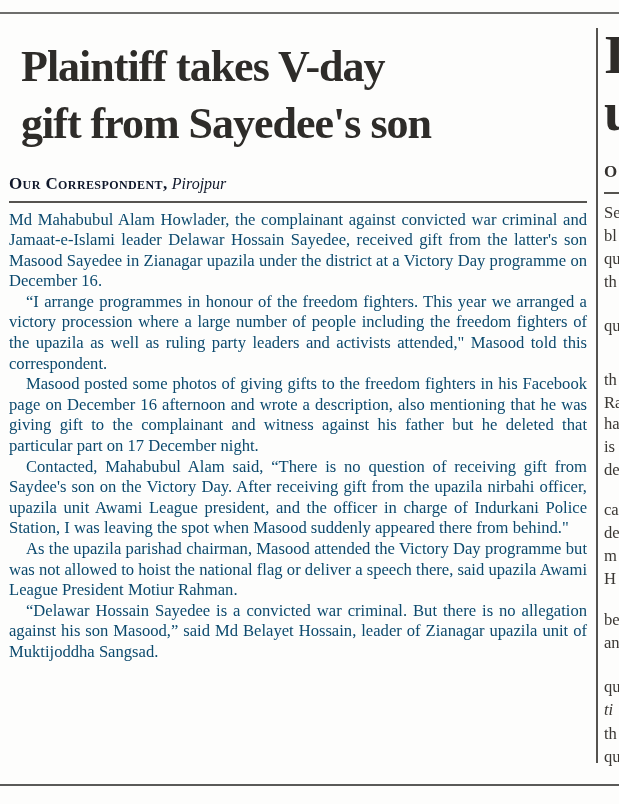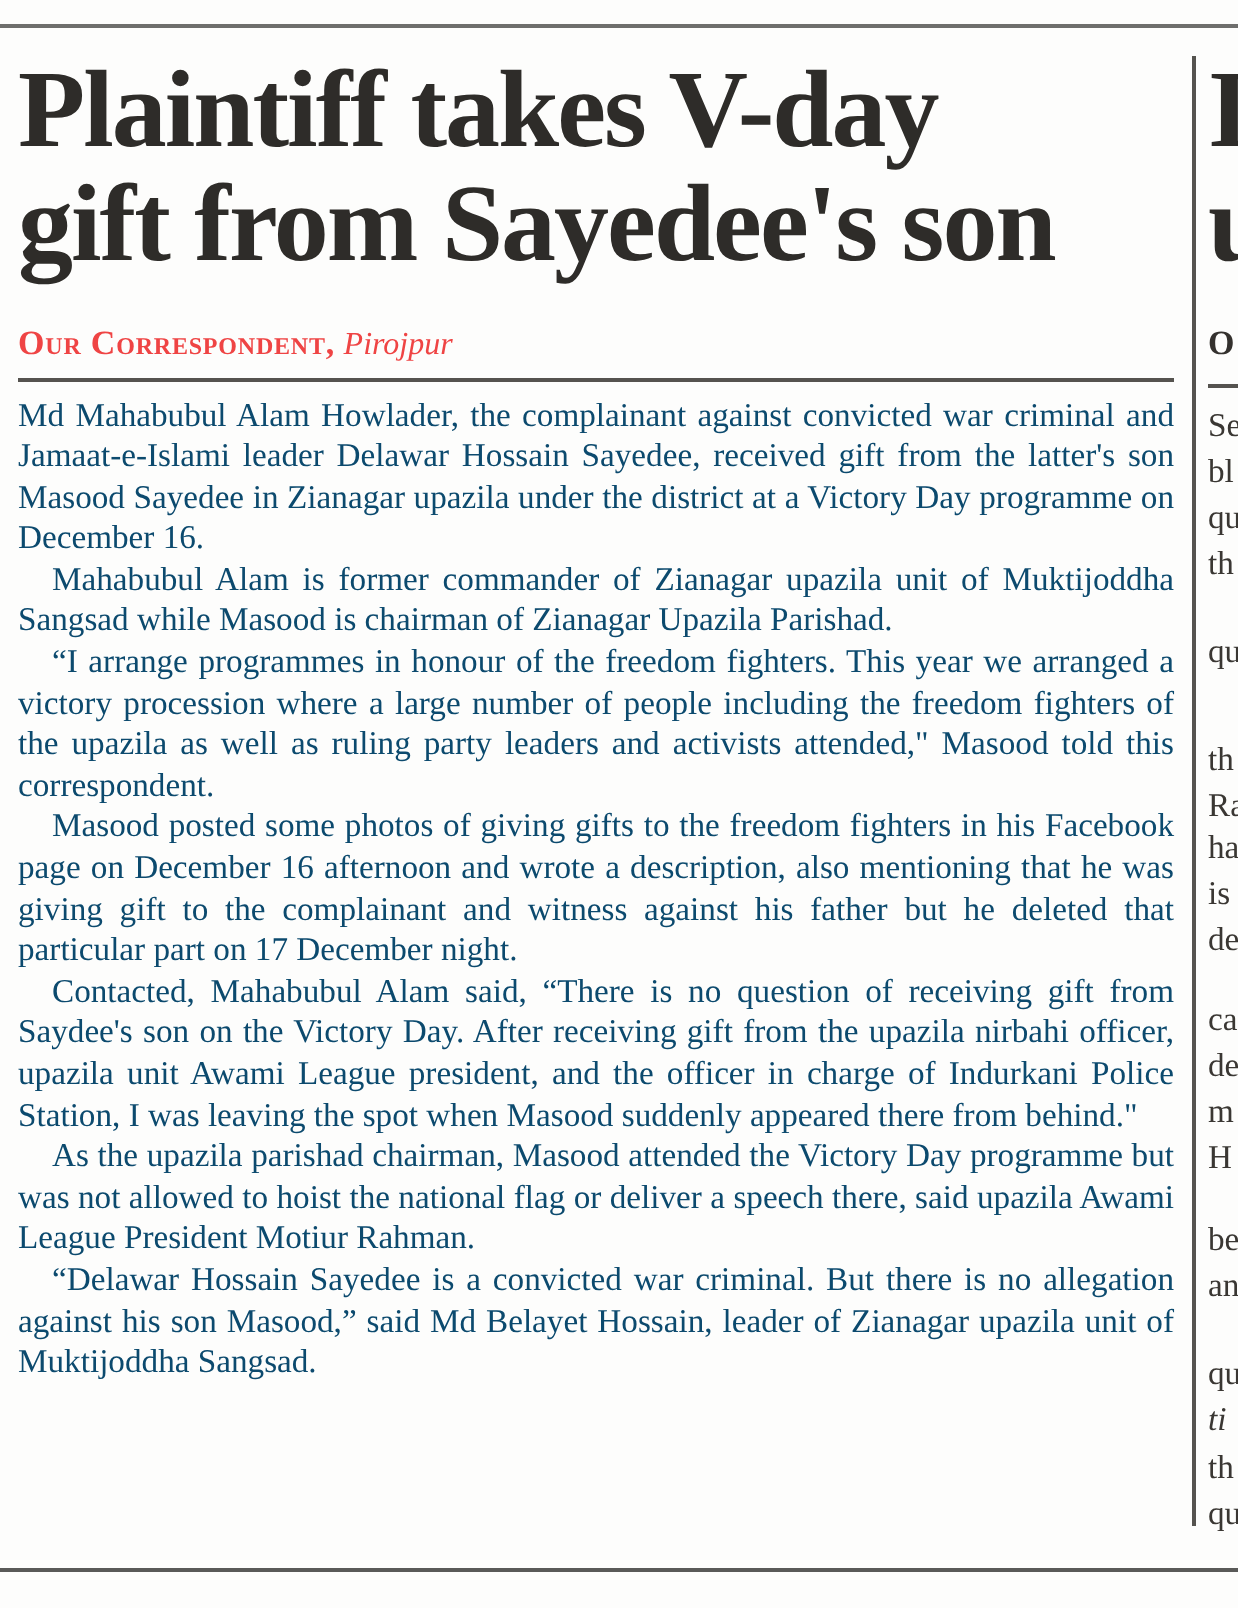--- a/index.html
+++ b/index.html
@@ -25,31 +25,31 @@
   .bottom-rule { top: 784px; left: 0; width: 619px; }
 
   
   .left-col {
     position: absolute;
     left: 9px;
     top: 26px;
     width: 578px;
   }
   .headline {
-    font-size: 55px;
+    font-size: 44px;
     line-height: 57px;
     font-weight: bold;
     letter-spacing: -1px;
     color: #2e2c29;
-    margin: 0;
+    margin: 12px;
   }
   .byline {
     margin-top: 22px;
     font-size: 17px;
-    color: #ef4444;
+    color: #0f172a;
     white-space: nowrap;
   }
   .byline-author {
     font-weight: bold;
     font-variant: small-caps;
     letter-spacing: 0.4px;
   }
   .byline-location {
     font-style: italic;
     font-size: 16px;
@@ -139,21 +139,20 @@
 
     <div class="byline">
       <span class="byline-author">Our Correspondent,</span>
       <span class="byline-location">Pirojpur</span>
     </div>
 
     <div class="byline-rule"></div>
 
     <div class="body-text" id="body-paragraphs">
         <p class="para first">Md Mahabubul Alam Howlader, the complainant against convicted war criminal and Jamaat-e-Islami leader Delawar Hossain Sayedee, received gift from the latter's son Masood Sayedee in Zianagar upazila under the district at a Victory Day programme on December 16.</p>
-        <p class="para">Mahabubul Alam is former commander of Zianagar upazila unit of Muktijoddha Sangsad while Masood is chairman of Zianagar Upazila Parishad.</p>
         <p class="para">“I arrange programmes in honour of the freedom fighters. This year we arranged a victory procession where a large number of people including the freedom fighters of the upazila as well as ruling party leaders and activists attended," Masood told this correspondent.</p>
         <p class="para">Masood posted some photos of giving gifts to the freedom fighters in his Facebook page on December 16 afternoon and wrote a description, also mentioning that he was giving gift to the complainant and witness against his father but he deleted that particular part on 17 December night.</p>
         <p class="para">Contacted, Mahabubul Alam said, “There is no question of receiving gift from Saydee's son on the Victory Day. After receiving gift from the upazila nirbahi officer, upazila unit Awami League president, and the officer in charge of Indurkani Police Station, I was leaving the spot when Masood suddenly appeared there from behind."</p>
         <p class="para">As the upazila parishad chairman, Masood attended the Victory Day programme but was not allowed to hoist the national flag or deliver a speech there, said upazila Awami League President Motiur Rahman.</p>
         <p class="para">“Delawar Hossain Sayedee is a convicted war criminal. But there is no allegation against his son Masood,” said Md Belayet Hossain, leader of Zianagar upazila unit of Muktijoddha Sangsad.</p>
       </div>
   </div>
 
   <div class="col-divider"></div>
 

